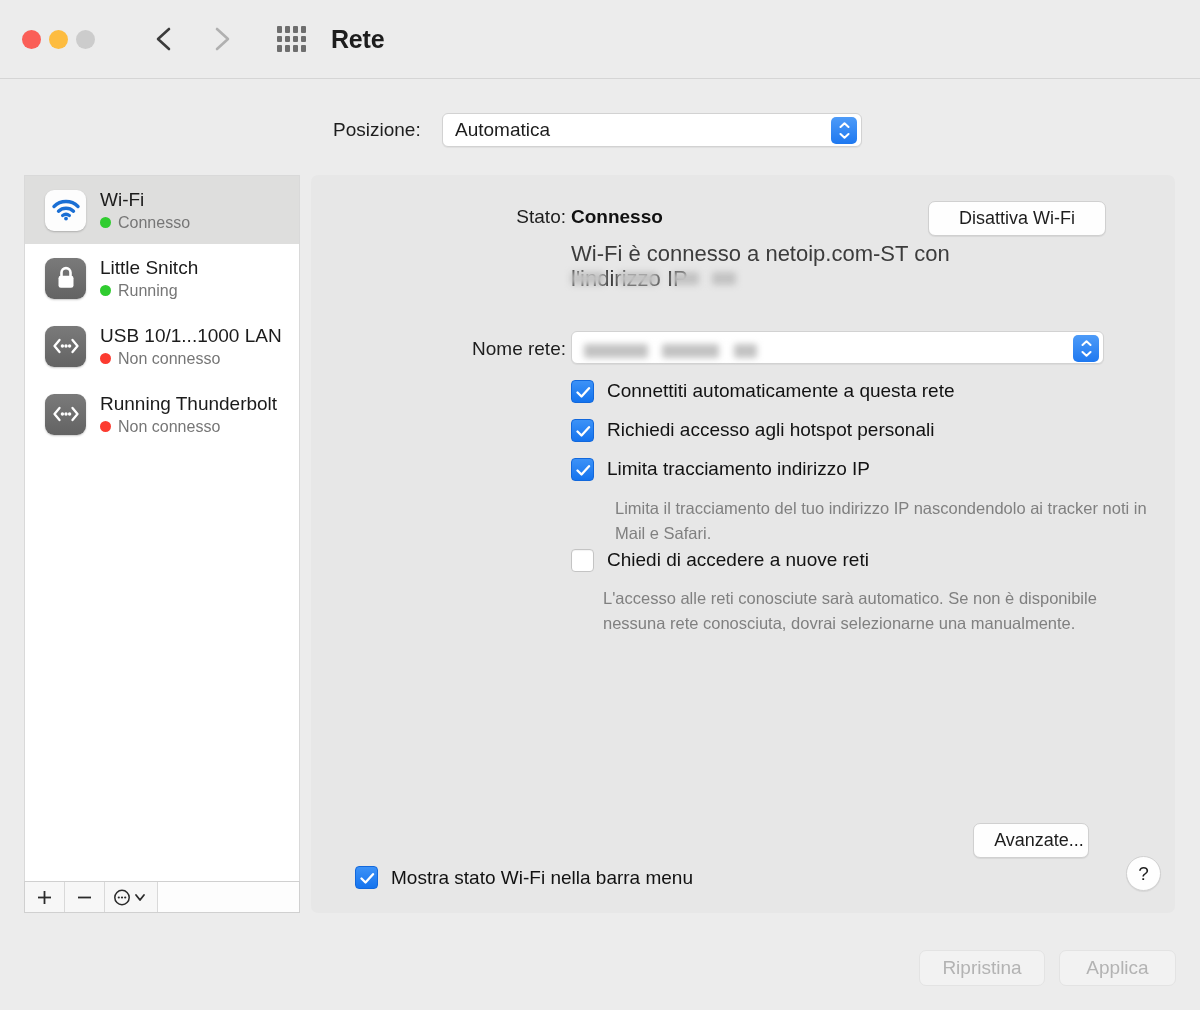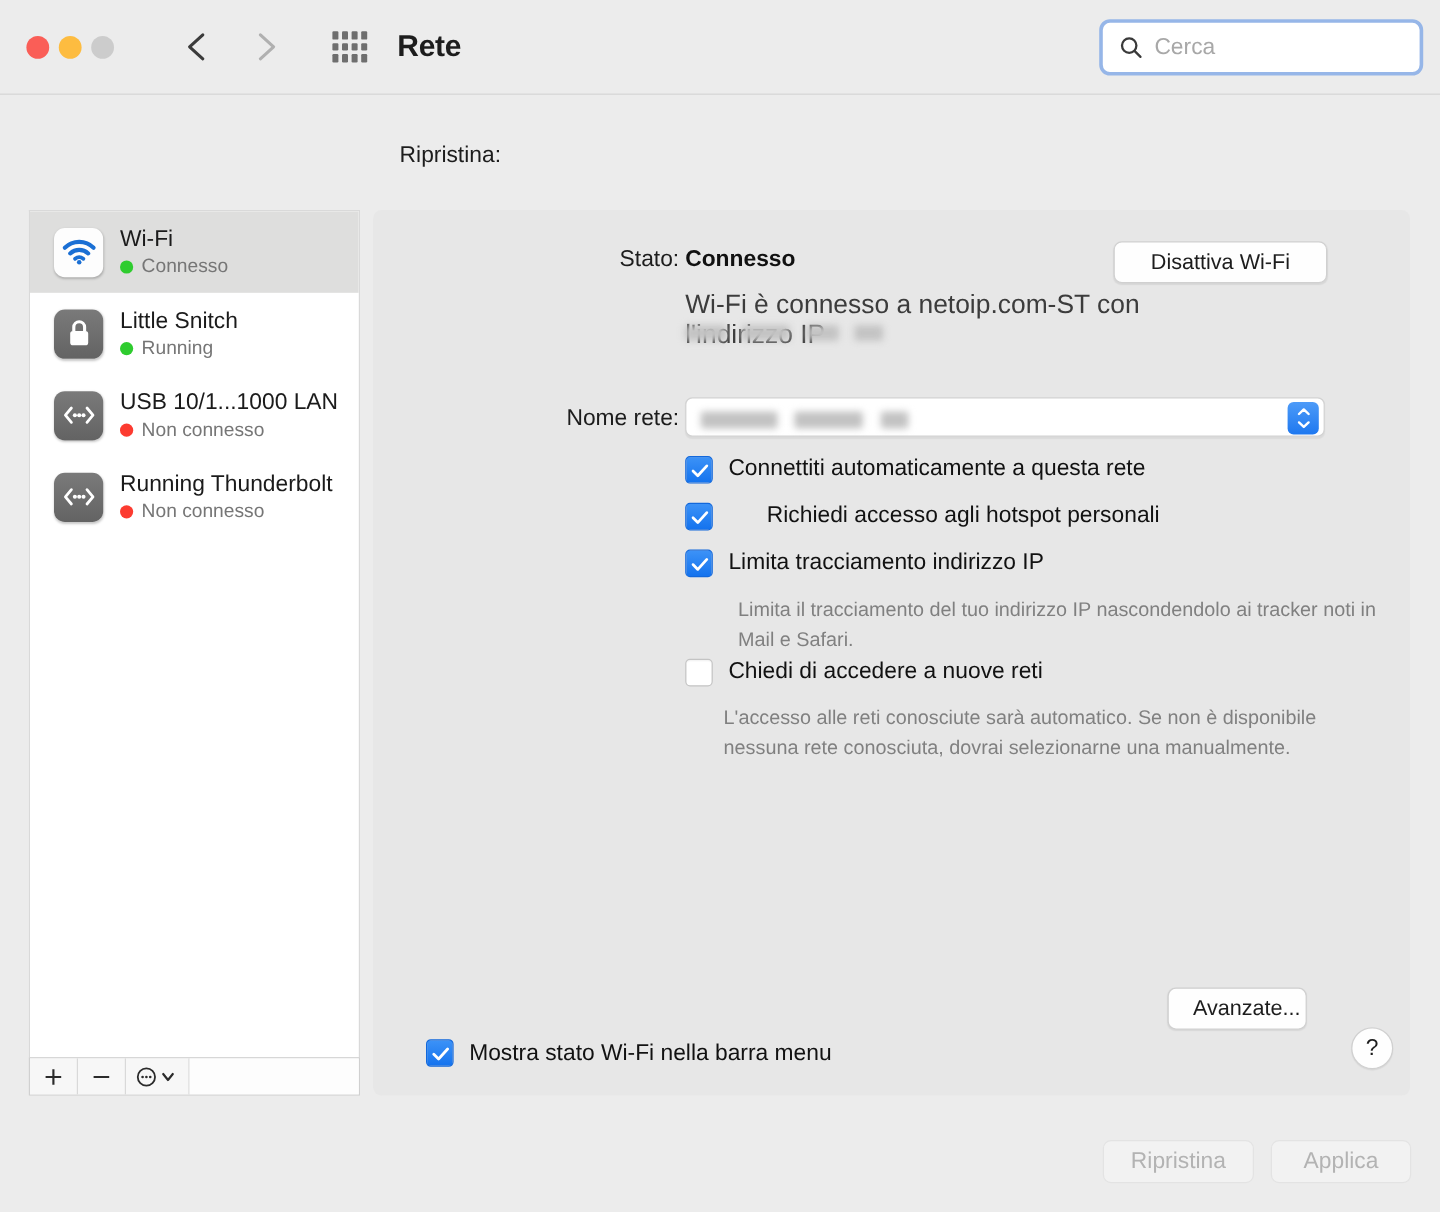--- a/index.html
+++ b/index.html
@@ -409,31 +409,35 @@
       <i></i>
       <i></i>
     <i></i>
       <i></i>
       <i></i>
       <i></i>
   </div>
 
   <div class="window-title">Rete</div>
 
-  <div class="search-wrap">
-    <svg class="search-icon" viewBox="0 0 19 19">
-      <circle cx="8" cy="8" r="6" fill="none" stroke="#3a3a3a" stroke-width="1.9"></circle>
-      <line x1="12.4" y1="12.4" x2="17.4" y2="17.4" stroke="#3a3a3a" stroke-width="1.9" stroke-linecap="round"></line>
-    </svg>
-    <input class="search-input" type="text" placeholder="Cerca" style="">
-  </div>
 </div>
 
 <div class="location-row">
-  <div class="location-label">Ripristina:</div>
+  <div class="location-label">Posizione:</div>
+  <div class="popup-button">
+    <span class="popup-value">Automatica</span>
+    <div class="stepper">
+      <svg width="11" height="7" viewBox="0 0 11 7">
+        <polyline points="1.5,5 5.5,1.2 9.5,5" fill="none" stroke="#fff" stroke-width="2" stroke-linecap="round" stroke-linejoin="round"></polyline>
+      </svg>
+      <svg width="11" height="7" viewBox="0 0 11 7">
+        <polyline points="1.5,2 5.5,5.8 9.5,2" fill="none" stroke="#fff" stroke-width="2" stroke-linecap="round" stroke-linejoin="round"></polyline>
+      </svg>
+    </div>
+  </div>
 </div>
 
 <div class="sidebar">
 
   <div class="service-row selected">
     <div class="svc-icon wifi">
       <svg width="30" height="22" viewBox="0 0 30 22">
         <path d="M3 7.5 A17 17 0 0 1 27 7.5" fill="none" stroke="#1a6fd4" stroke-width="3.4" stroke-linecap="round"></path>
         <path d="M7.5 12.2 A11 11 0 0 1 22.5 12.2" fill="none" stroke="#1a6fd4" stroke-width="3.4" stroke-linecap="round"></path>
         <path d="M11.6 16.6 A5.5 5.5 0 0 1 18.4 16.6" fill="none" stroke="#1a6fd4" stroke-width="3.2" stroke-linecap="round"></path>
@@ -566,21 +570,21 @@
 
   <div class="cbrow" style="left:260px; top:204px;">
     <div class="cbox on">
       <svg width="15" height="15" viewBox="0 0 15 15">
         <polyline points="1.5,7.5 5.5,11.5 13,3.2" fill="none" stroke="#fff" stroke-width="2.3" stroke-linecap="round" stroke-linejoin="round"></polyline>
       </svg>
     </div>
     <span class="cb-label">Connettiti automaticamente a questa rete</span>
   </div>
 
-  <div class="cbrow" style="left:260px; top:243px;gap:32px;">
+  <div class="cbrow" style="left:260px; top:243px;">
     <div class="cbox on">
       <svg width="15" height="15" viewBox="0 0 15 15">
         <polyline points="1.5,7.5 5.5,11.5 13,3.2" fill="none" stroke="#fff" stroke-width="2.3" stroke-linecap="round" stroke-linejoin="round"></polyline>
       </svg>
     </div>
     <span class="cb-label">Richiedi accesso agli hotspot personali</span>
   </div>
 
   <div class="cbrow" style="left:260px; top:282px;">
     <div class="cbox on">

